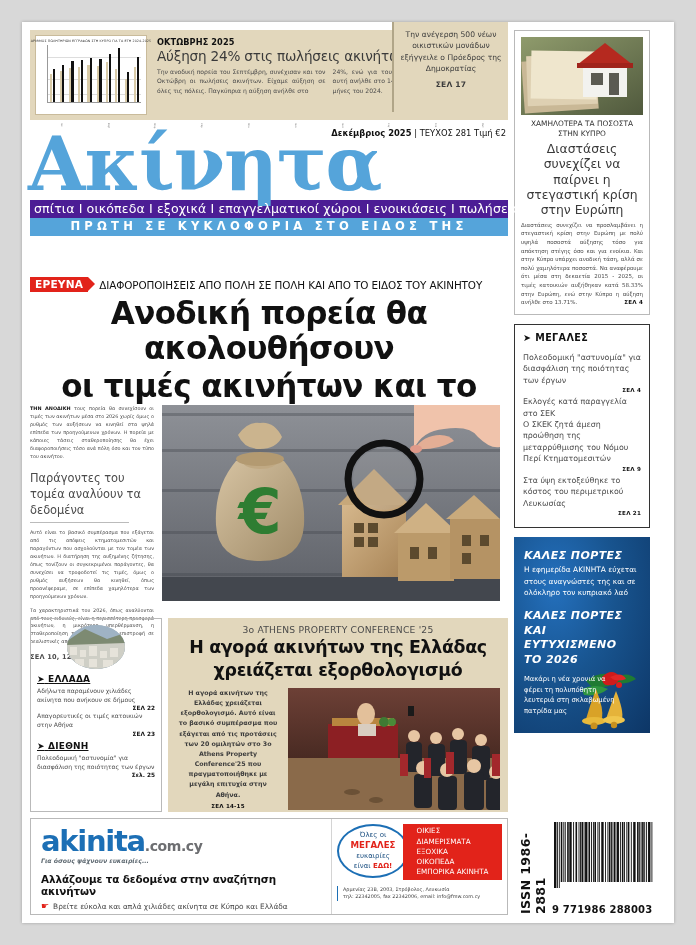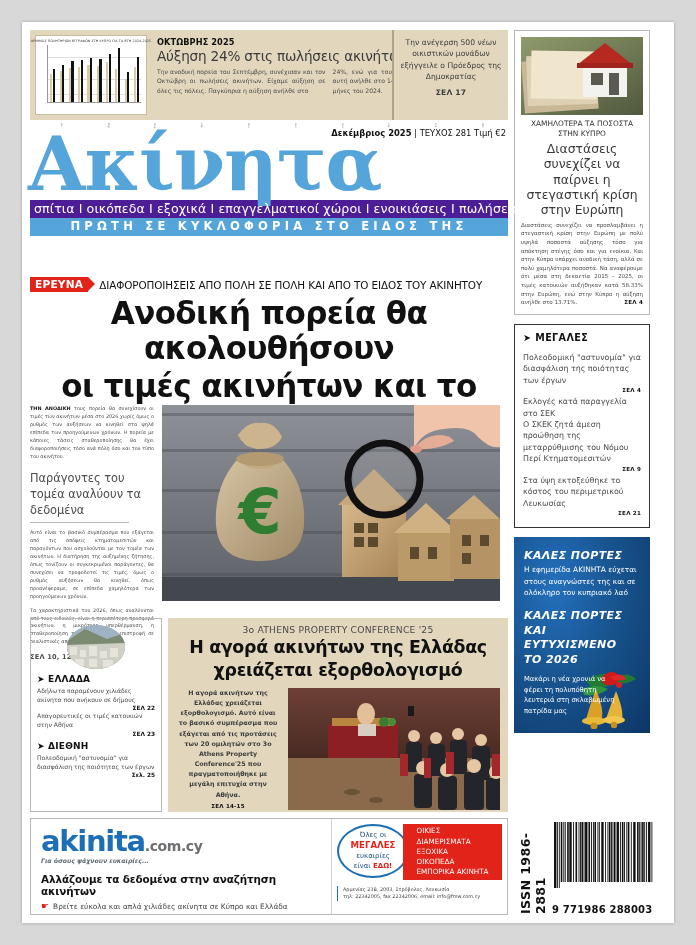--- a/index.html
+++ b/index.html
@@ -33,21 +33,21 @@
   .chart-xlab { position:absolute; bottom:-8px; left:8px; right:2px; display:flex;
                 justify-content:space-around; }
   .chart-xlab span { font-size:2.4px; color:#777; writing-mode:vertical-rl; }
 
   .strip-txt { flex:1; padding:2px 2px 0 4px; }
   .strip-kicker { font-size:8.2px; font-weight:bold; color:#111; letter-spacing:.1px; }
   .strip-head { font-size:13.6px; color:#3a3a3a; letter-spacing:-.2px; margin:1px 0 3px; white-space:nowrap; }
   .strip-cols { display:flex; gap:7px; }
   .strip-cols p { font-size:6.1px; line-height:1.52; color:#4b4b4b; text-align:justify; flex:1; }
   .sel { font-weight:bold; color:#111; font-size:5.6px; text-align:right; display:block; letter-spacing:.2px; }
-  .teaserbox { position:absolute; left:370px; top:8px; width:116px; height:90px;
+  .teaserbox { position:absolute; left:370px; top:0; width:116px; height:90px;
                background:#e2d7bc; padding:7px 4px 0; text-align:center;
                border-left:2px solid #b0a588; }
   .teaserbox p { font-size:7.6px; line-height:1.5; color:#3c3c3c; }
 
   
   .rail { position:absolute; left:492px; top:8px; width:136px; }
   .railbox { border:1px solid #b9b9b9; padding:6px 6px 7px; background:#fff; }
   .rail-photo { width:100%; height:78px; position:relative; overflow:hidden; background:#7d7f63; }
   .rail-eyebrow { font-size:7.4px; text-align:center; color:#333; line-height:1.3; margin-top:4px; }
   .rail-head { font-size:12.4px; text-align:center; color:#3a3a3a; line-height:1.22; margin-top:3px; }
@@ -95,21 +95,21 @@
   .lb-col p b { color:#111; }
   .pull { font-size:11.4px; color:#4b4b4b; line-height:1.42; margin:9px 0 4px; }
   .pull-rule { border-bottom:1px solid #bbb; width:80%; margin-bottom:6px; }
   .lead-photo { width:338px; height:196px; position:relative; overflow:hidden; }
 
   
   .bl { position:absolute; left:8px; top:596px; width:132px; height:194px;
         border:1px solid #b9b9b9; padding:6px; }
   .bl-photo { width:58px; height:44px; border-radius:50%; margin:0 auto 5px;
               overflow:hidden; position:relative; background:#9aa8b4; }
-  .bl-h { font-size:9px; font-weight:bold; color:#111; letter-spacing:.2px; margin:4px 0 2px; }
+  .bl-h { font-size:9px; font-weight:bold; color:#111; letter-spacing:.2px; margin:4px 0 2px;text-decoration:underline; }
   .bl-p { font-size:6.1px; line-height:1.5; color:#4b4b4b; }
   .bl-sel { font-size:5.8px; font-weight:bold; color:#111; text-align:right; margin-top:1px; }
 
   
   .conf { position:absolute; left:146px; top:596px; width:340px; height:194px;
           background:#e2d7bc; padding:6px 8px; }
   .conf-eyebrow { font-size:9.2px; text-align:center; color:#4a4a4a; letter-spacing:.2px; }
   .conf-h { font-size:17.4px; font-weight:bold; color:#111; text-align:center;
             line-height:1.2; margin-top:2px; letter-spacing:-.3px; }
   .conf-low { display:flex; gap:8px; margin-top:7px; }

